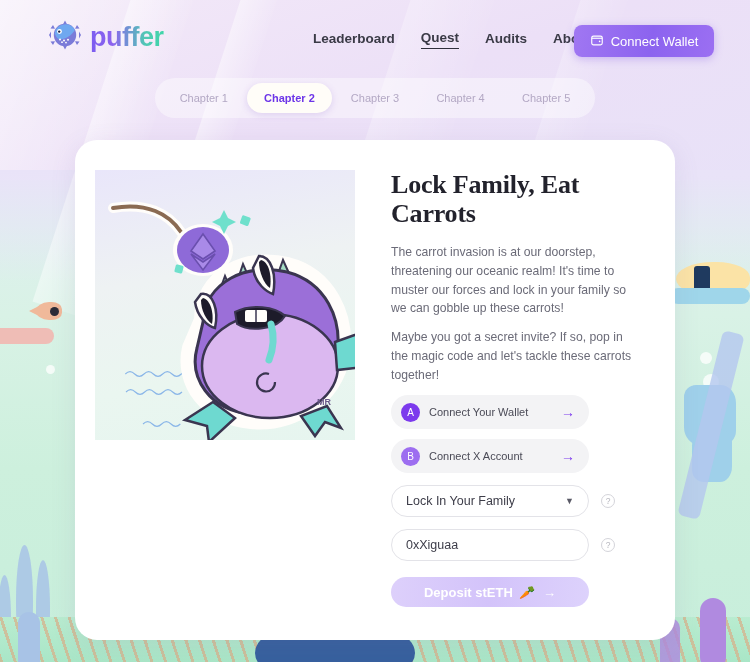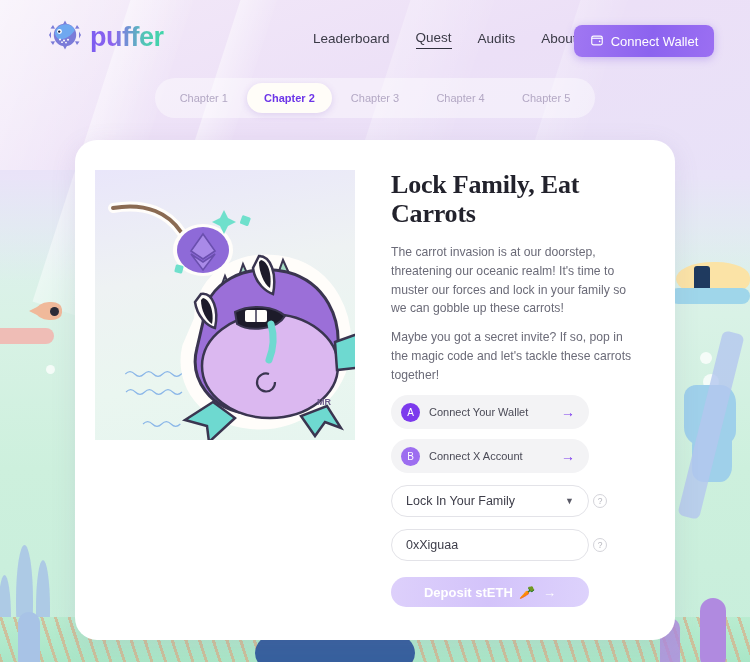--- a/index.html
+++ b/index.html
@@ -55,21 +55,21 @@
     display: flex; align-items: center;
   }
   .logo-wrap { position: absolute; left: 40px; top: 20px; display: flex; align-items: center; gap: 8px; }
   .logo-word {
     font-size: 27px; font-weight: 700; letter-spacing: -0.5px;
     background: linear-gradient(90deg, #7b5cf0 0%, #8d63ef 30%, #4fc9b4 75%, #3fd6a8 100%);
     -webkit-background-clip: text; background-clip: text; color: transparent;
   }
   nav { position: absolute; left: 305px; top: 30px; display: flex; gap: 26px; align-items: center; }
   nav a {
-    font-size: 13.5px; color: #3a3a46; text-decoration: none; padding-bottom: 3px;
+    font-size: 13.5px; color: #3a3a46; text-decoration: none; padding-bottom: 3px; font-weight: bold;
   }
   nav a.active { border-bottom: 1.5px solid #2f2f3c; }
   .connect-wallet {
     position: absolute; right: 44px; top: 25px;
     width: 140px; height: 32px; border-radius: 8px;
     background: linear-gradient(100deg, #a077f2 0%, #8c63ef 55%, #9b6ff2 100%);
     color: #fff; font-size: 13px; display: flex; align-items: center; justify-content: center;
     gap: 7px; border: none; cursor: pointer;
     box-shadow: 0 2px 8px rgba(130,90,230,.35);
   }
@@ -122,21 +122,21 @@
   }
   .badge {
     width: 19px; height: 19px; border-radius: 50%; color: #fff; font-size: 10px;
     display: flex; align-items: center; justify-content: center; flex-shrink: 0;
   }
   .badge.a { background: #7c3aed; }
   .badge.b { background: #9d6ef0; }
   .action-label { flex: 1; text-align: left; padding-left: 9px; font-size: 11px; color: #4a4a56; }
   .arrow { color: #7c3aed; font-size: 14px; padding-right: 4px; }
 
-  .field-row { display: flex; align-items: center; gap: 4px; margin-top: 12px; }
+  .field-row { display: flex; align-items: center; gap: 12px; margin-top: 12px; }
   .field {
     width: 198px; height: 32px; border-radius: 16px; background: #fff;
     border: 1px solid #e3e3e8; display: flex; align-items: center;
     padding: 0 14px; font-size: 12.5px; color: #3d3d49;
   }
   .field .caret { margin-left: auto; color: #5a5a66; font-size: 9px; }
   .help {
     width: 14px; height: 14px; border-radius: 50%; border: 1px solid #d4d4da;
     color: #b6b6be; font-size: 8.5px; display: flex; align-items: center; justify-content: center;
   }

